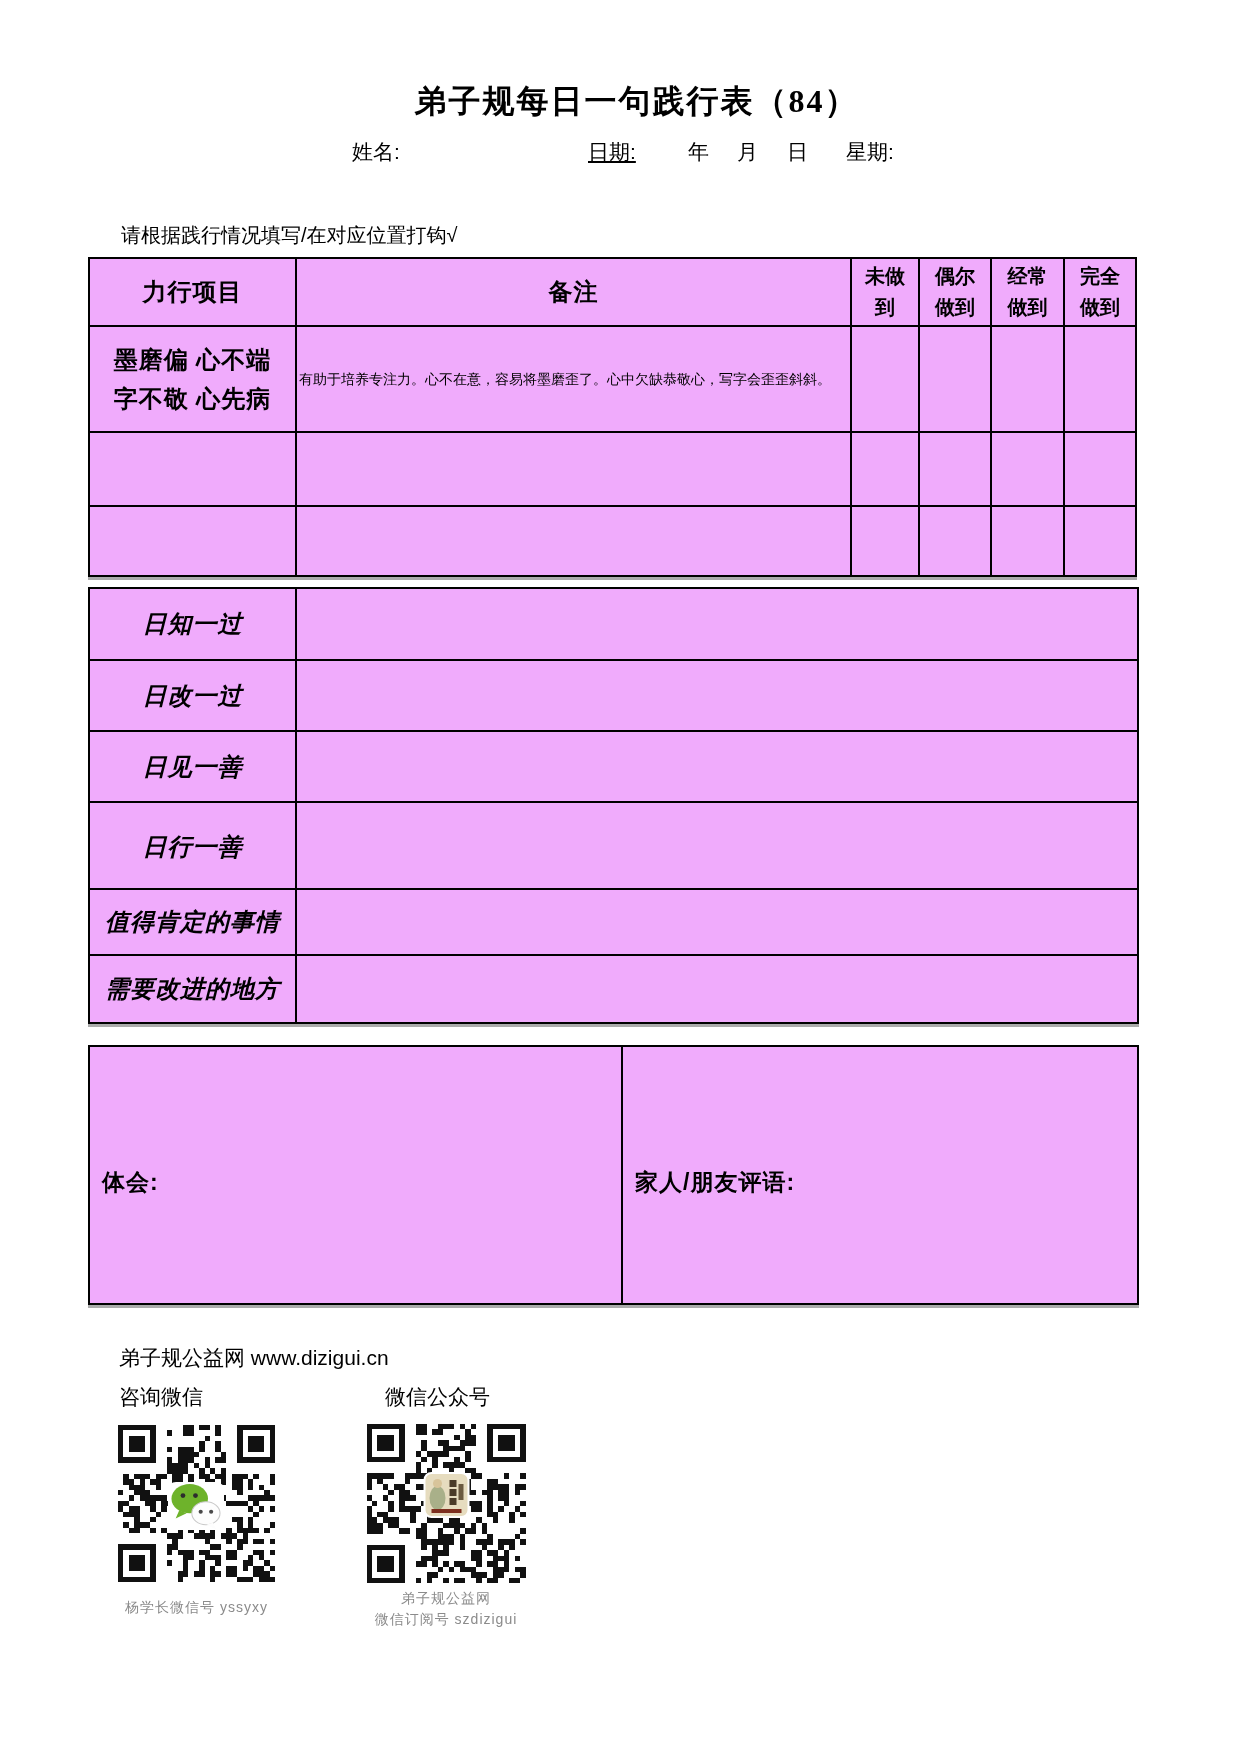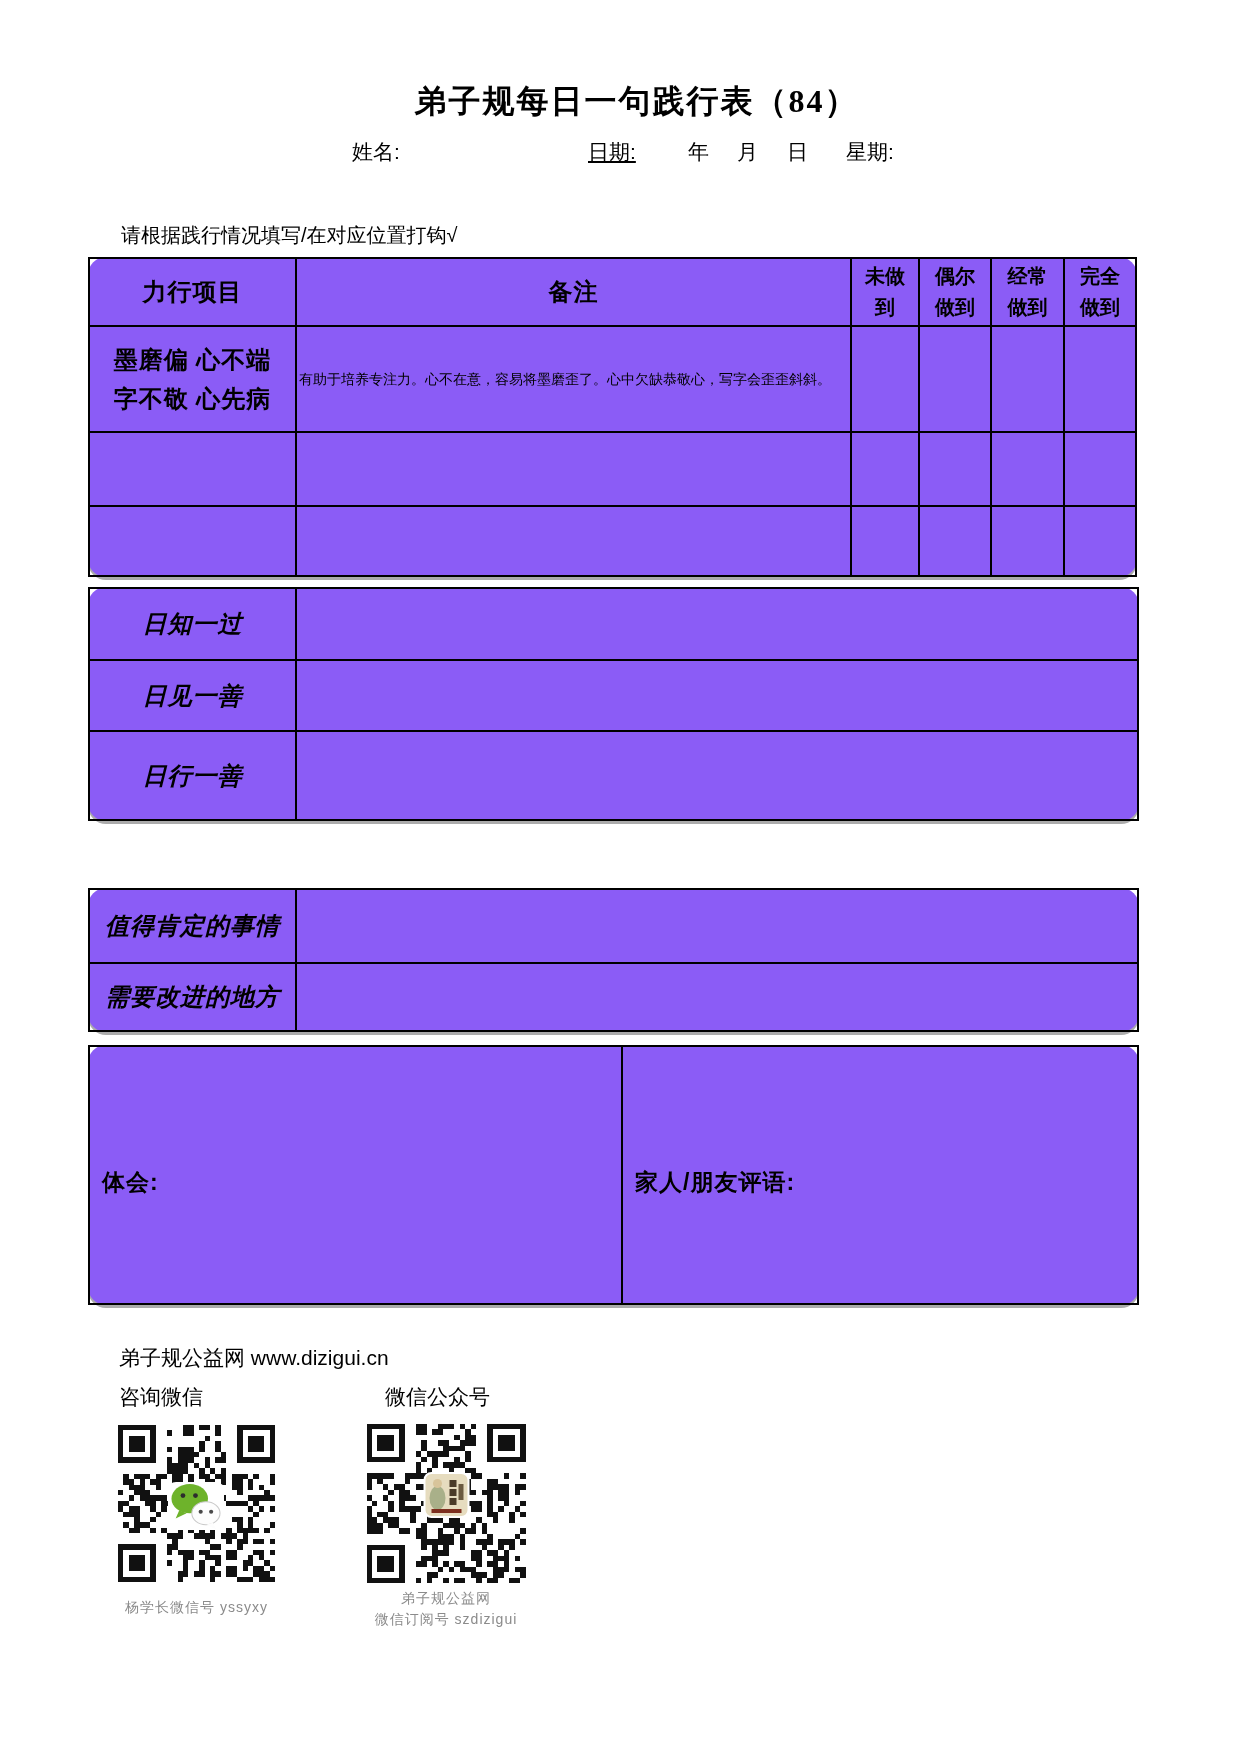--- a/index.html
+++ b/index.html
@@ -11,21 +11,21 @@
     position:absolute;top:64px;left:0;width:100%;text-align:center;margin:16px;
     font-family:"Liberation Serif","DejaVu Serif",serif;font-weight:700;
     font-size:32px;letter-spacing:2px;
   }
   .name-row span{position:absolute;top:138px;font-size:21px;white-space:nowrap;}
   .f-name{left:352px;} .f-date{left:588px;text-decoration:underline;} .f-year{left:688px;}
   .f-month{left:737px;} .f-day{left:787px;} .f-week{left:834px;margin-left:12px;}
   .instruction{position:absolute;left:121px;top:222px;font-size:20px;}
 
   table.sheet{border-collapse:collapse;table-layout:fixed;position:absolute;left:88px;
-    background:#8b5cf6;box-shadow:0 3px 0 #ababab;border-radius:18px;}
+    background:#f0abfc;box-shadow:0 3px 0 #ababab;}
   table.sheet td,table.sheet th{border:2px solid #000;padding:0;vertical-align:middle;
     font-weight:400;overflow:hidden;}
   .t1{top:257px;width:1049px;}
   .t1 .hrow th{font-size:24px;font-weight:700;text-align:center;letter-spacing:1px;}
   .t1 .hrow .narrow{font-size:20px;line-height:1.55;letter-spacing:0;padding:2px 10px;}
   .t1 .item-cell{font-size:24px;font-weight:700;text-align:center;line-height:39px;letter-spacing:1px;}
   .t1 .note-cell{font-size:14px;line-height:43px;padding:6px 2px;vertical-align:middle;}
 
   .t2{top:587px;width:1049px;}
   .t2 .lbl,.t3 .lbl{font-size:24px;font-weight:700;text-align:center;letter-spacing:1px;font-style:italic;}
@@ -120,37 +120,41 @@
     <colgroup>
         <col style="width:207px">
         <col style="width:842px">
       </colgroup>
     <tbody>
         <tr style="height:72px">
       <td class="lbl">日知一过</td>
       <td></td>
     </tr>
     <tr style="height:71px">
+      <td class="lbl">日改一过</td>
+      <td></td>
+    </tr>
+    <tr style="height:71px">
       <td class="lbl">日见一善</td>
       <td></td>
     </tr>
     <tr style="height:89px">
       <td class="lbl">日行一善</td>
       <td></td>
     </tr>
   </tbody>
     </table>
 
   <table class="sheet t3">
     <colgroup>
         <col style="width:207px">
         <col style="width:842px">
       </colgroup>
     <tbody>
-        <tr style="height:74px">
+        <tr style="height:66px">
       <td class="lbl">值得肯定的事情</td>
       <td></td>
     </tr>
     <tr style="height:68px">
       <td class="lbl">需要改进的地方</td>
       <td></td>
     </tr>
   </tbody>
     </table>
 

